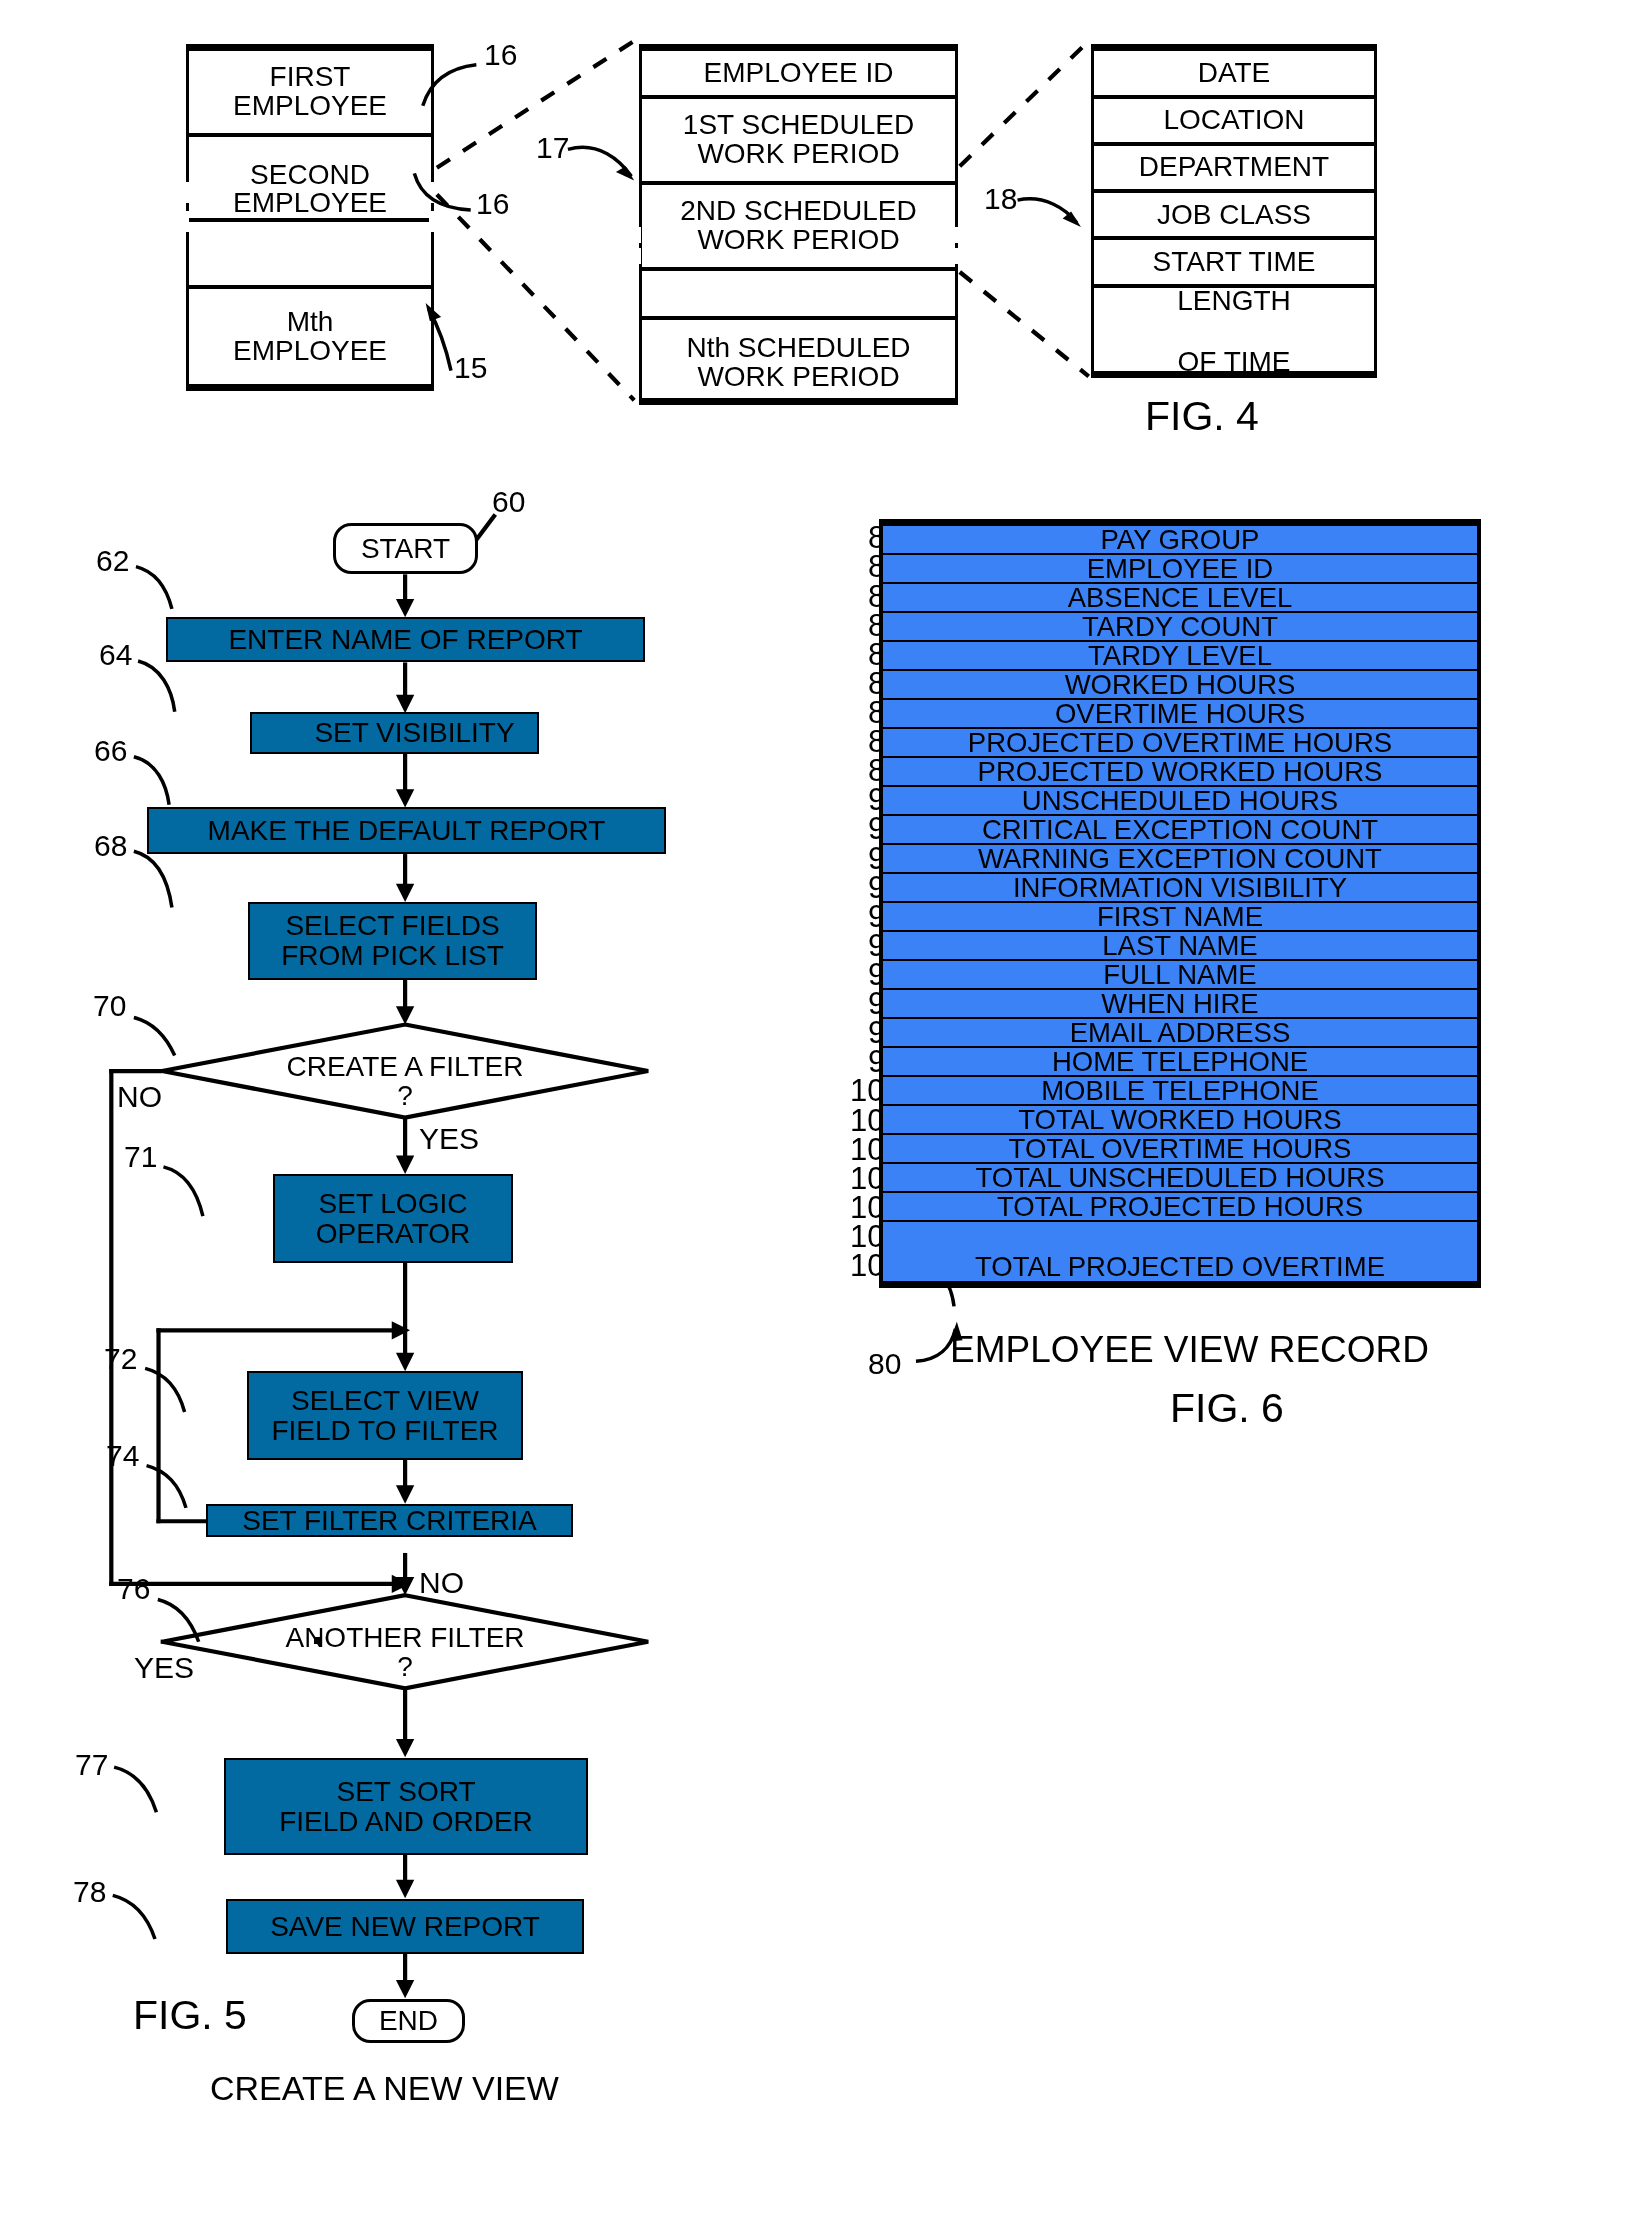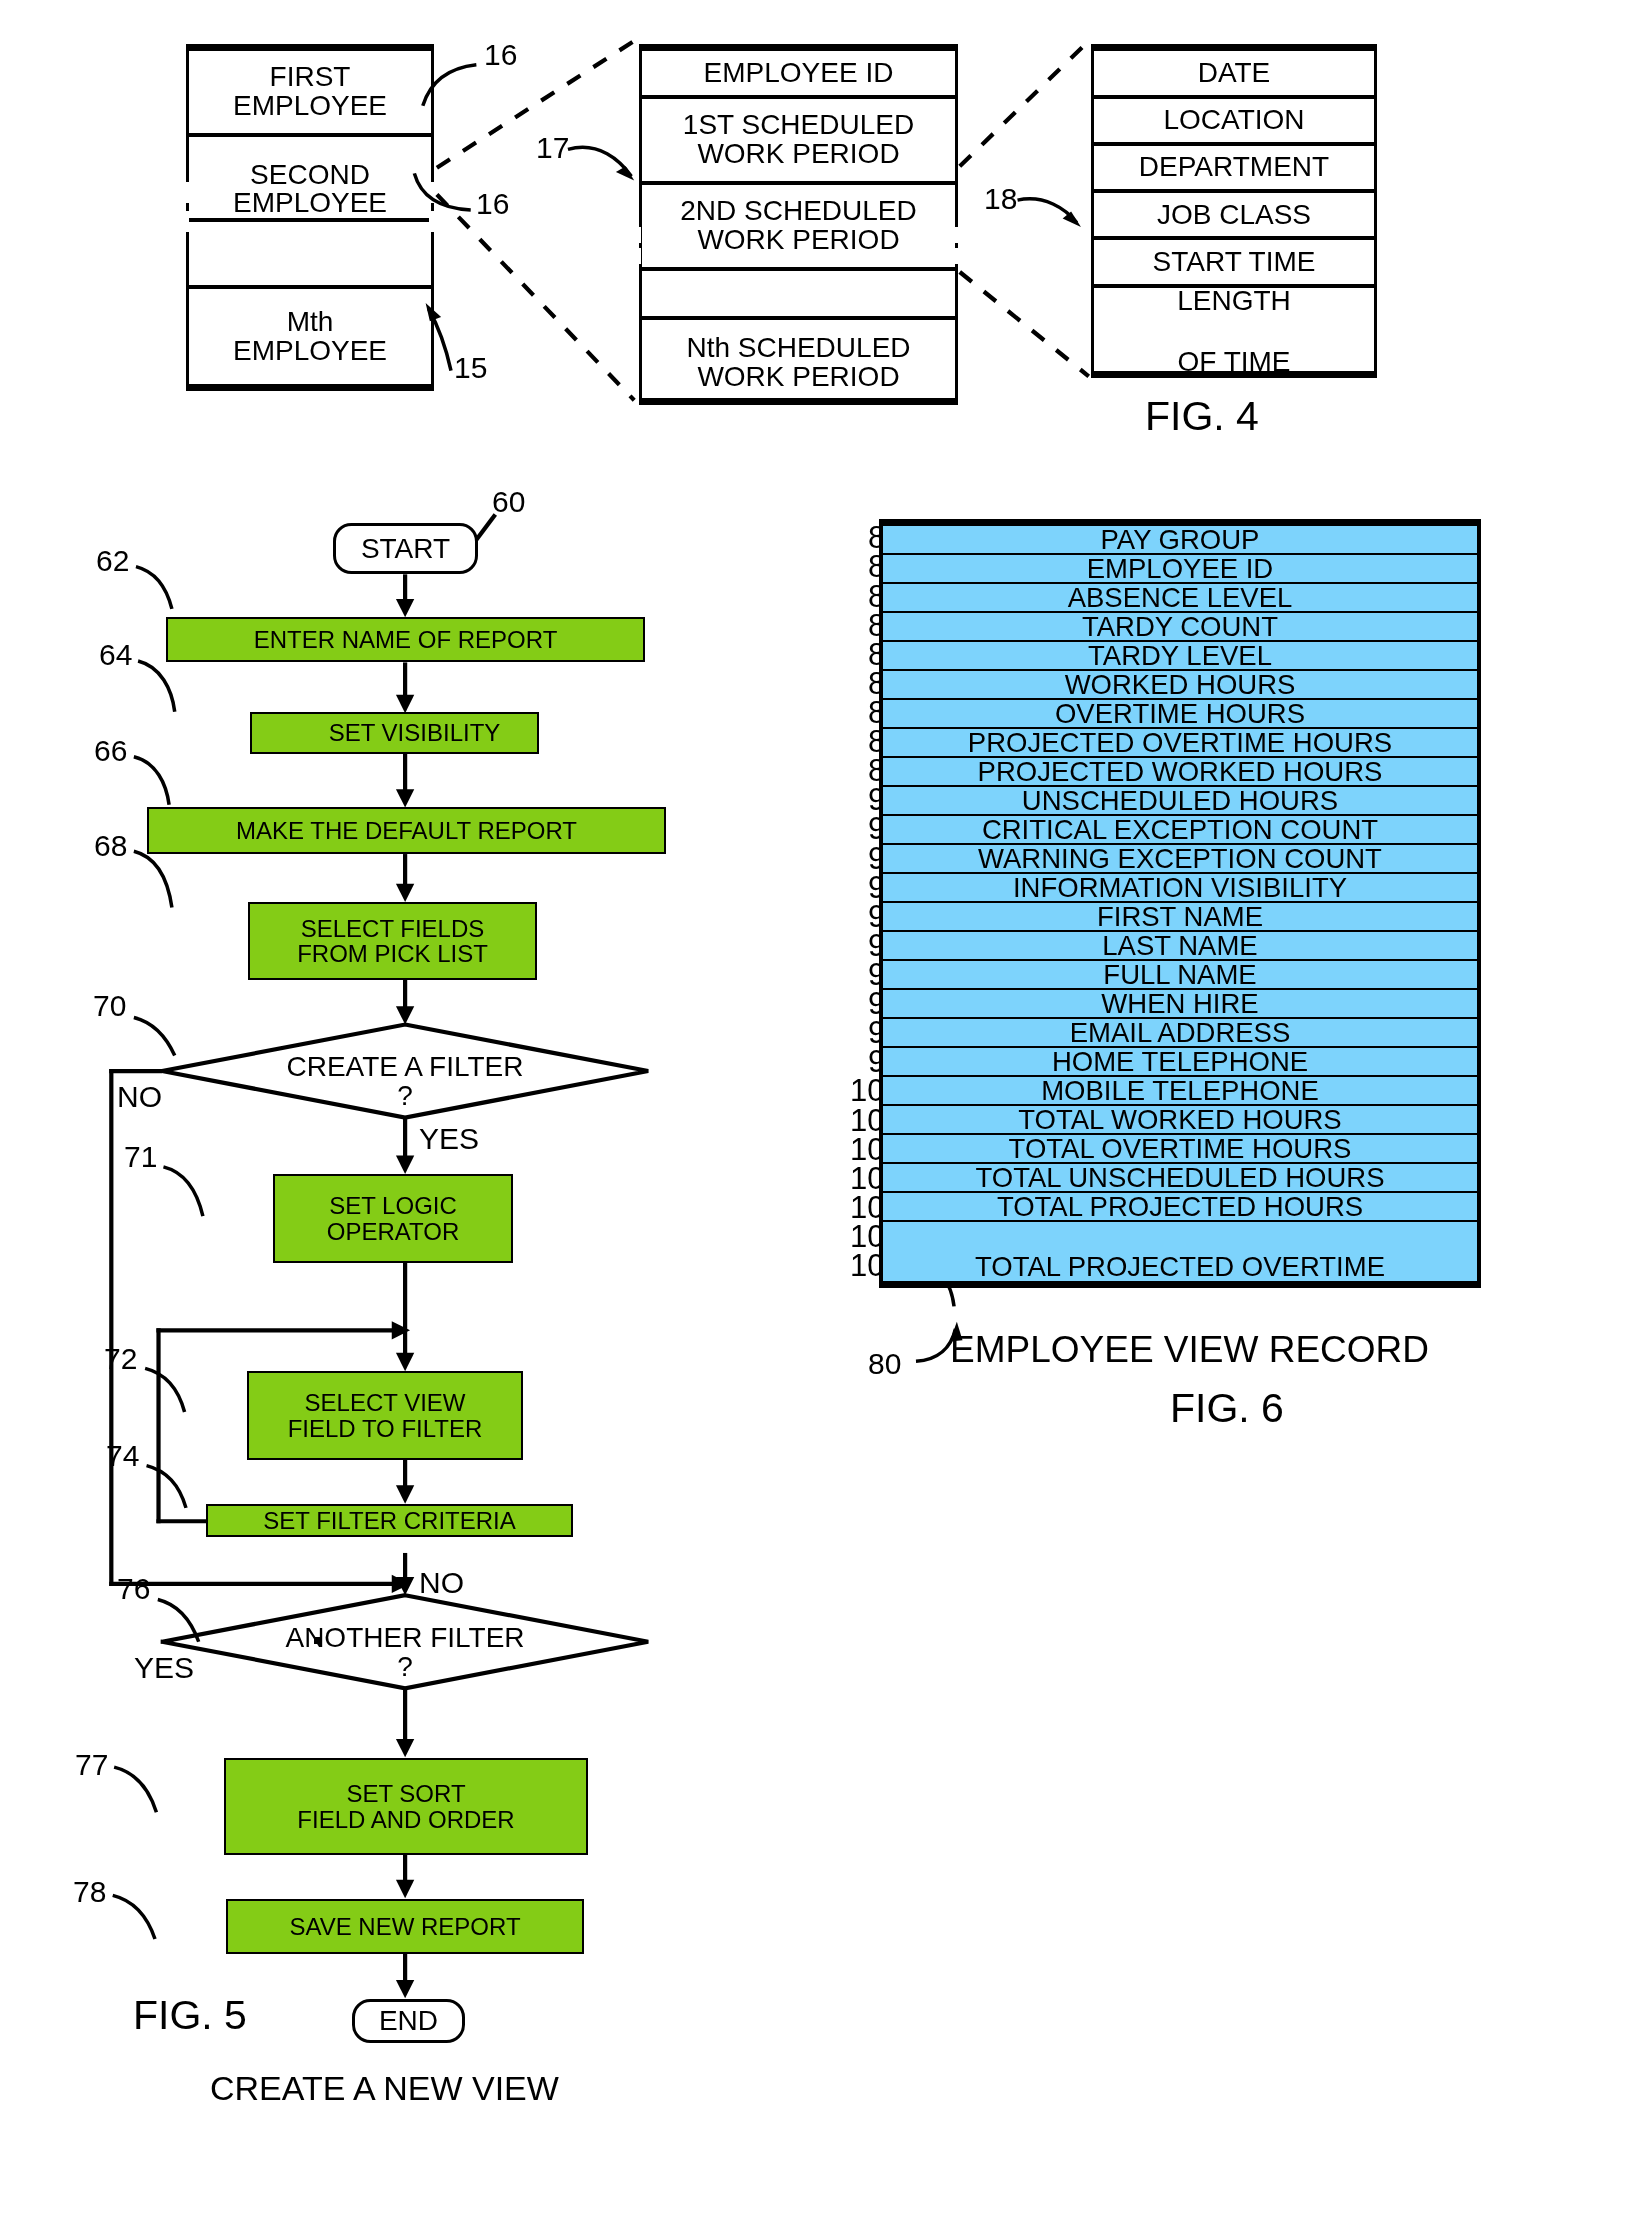--- a/index.html
+++ b/index.html
@@ -46,24 +46,24 @@
     font-size:28px;
     line-height:1.02;
   }
   .hr{position:absolute;background:#000;}
 
   
   .flowbox{
     position:absolute;
     border:2.8px solid #000;
     box-sizing:border-box;
-    background:#84cc16;
+    background:#0369a1;
     display:flex;align-items:center;justify-content:center;
     text-align:center;
-    font-size:24px;
+    font-size:28px;
     line-height:1.06;
   }
   .term{
     position:absolute;
     border:3.5px solid #000;
     border-radius:18.3px;
     box-sizing:border-box;
     background:#fff;
     display:flex;align-items:center;justify-content:center;
     font-size:28px;
@@ -83,21 +83,21 @@
 
   
   #fig6-table{
     position:absolute;
     left:880px;top:519px;
     width:602px;
     border:4.2px solid #000;
     border-top-width:7.8px;
     border-bottom-width:7.8px;
     box-sizing:border-box;
-    background:#7dd3fc;
+    background:#3b82f6;
   }
   #fig6-table .frow{
     height:29px;
     border-bottom:2.8px solid #000;
     box-sizing:border-box;
     display:flex;align-items:center;justify-content:center;
     font-size:27.5px;
     line-height:1;
     white-space:nowrap;
   }

